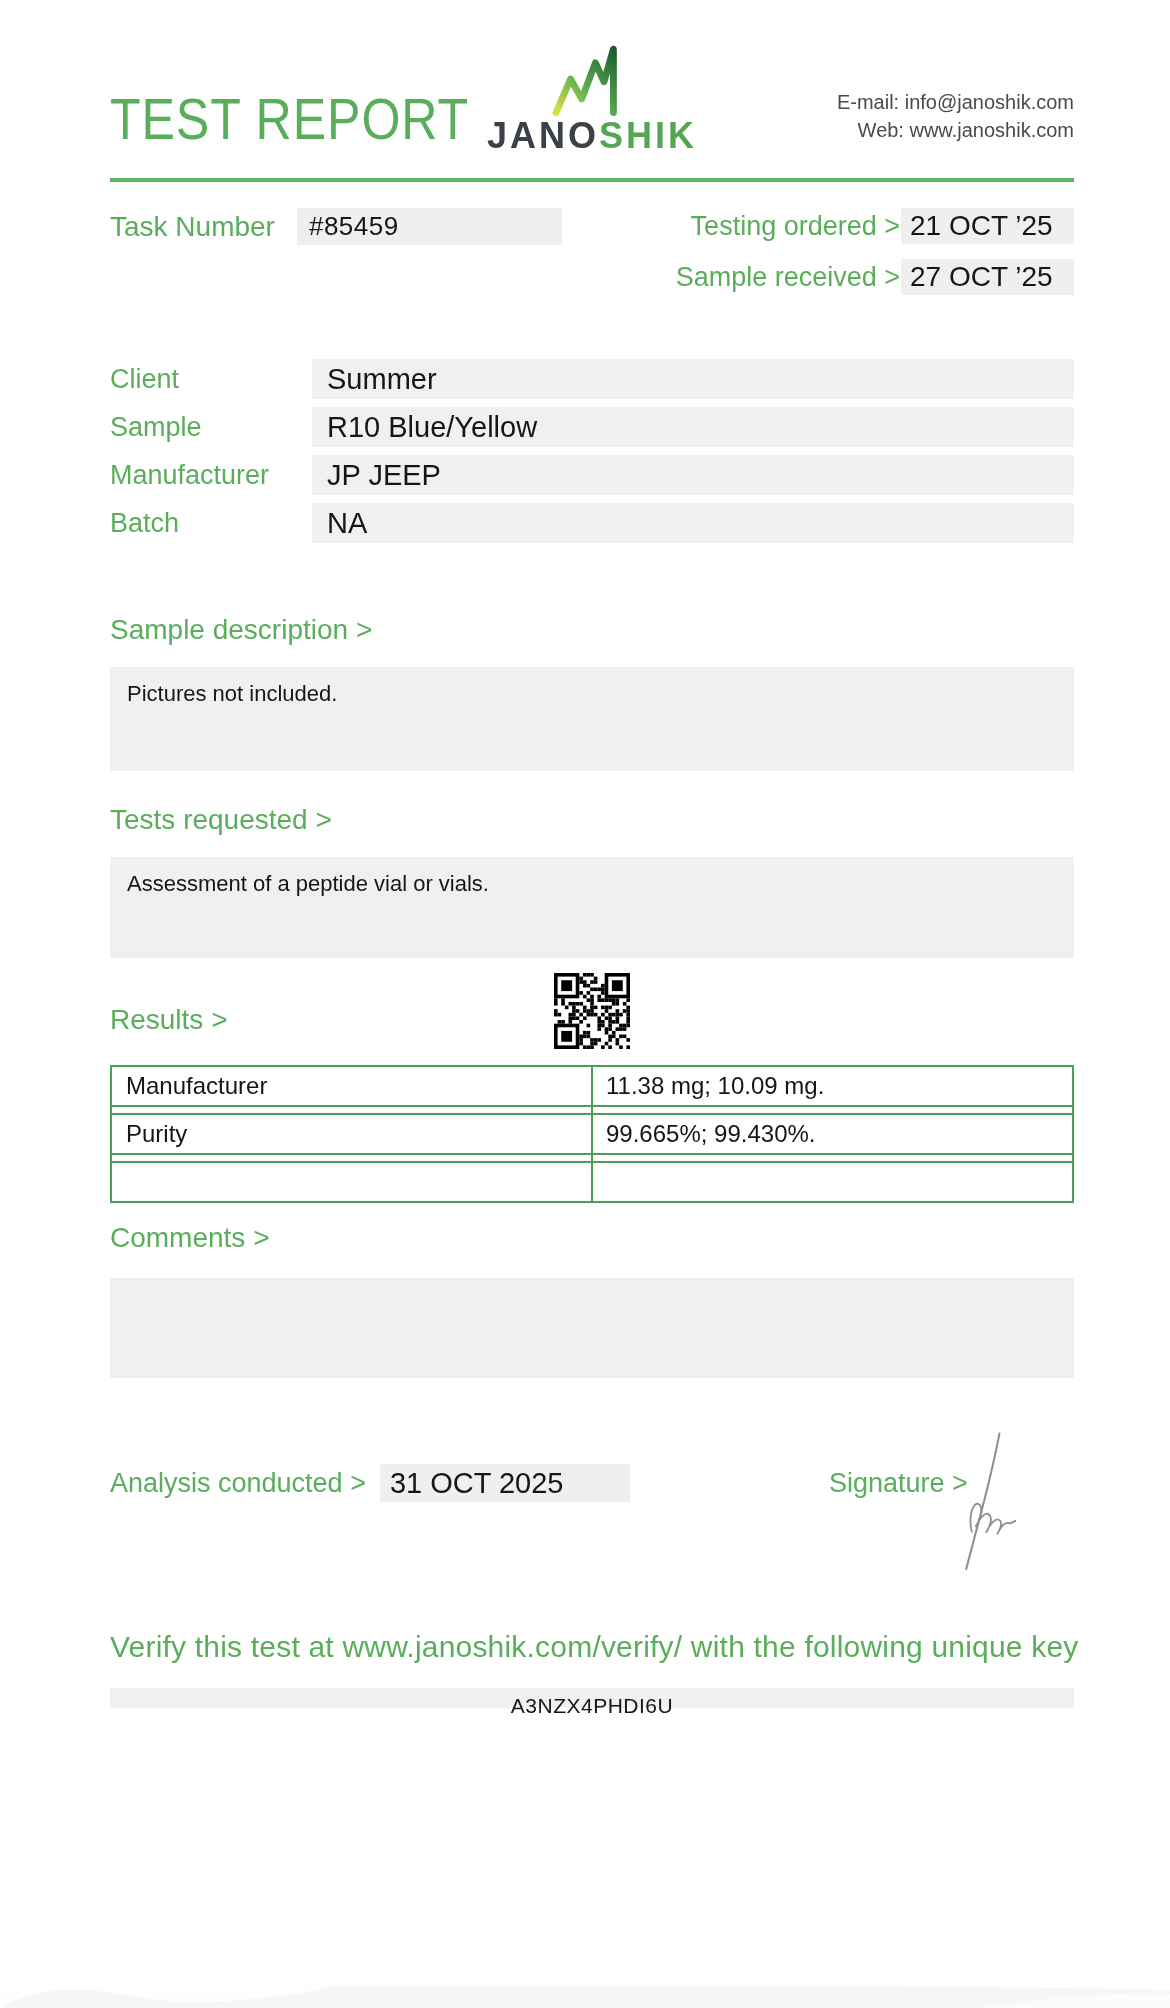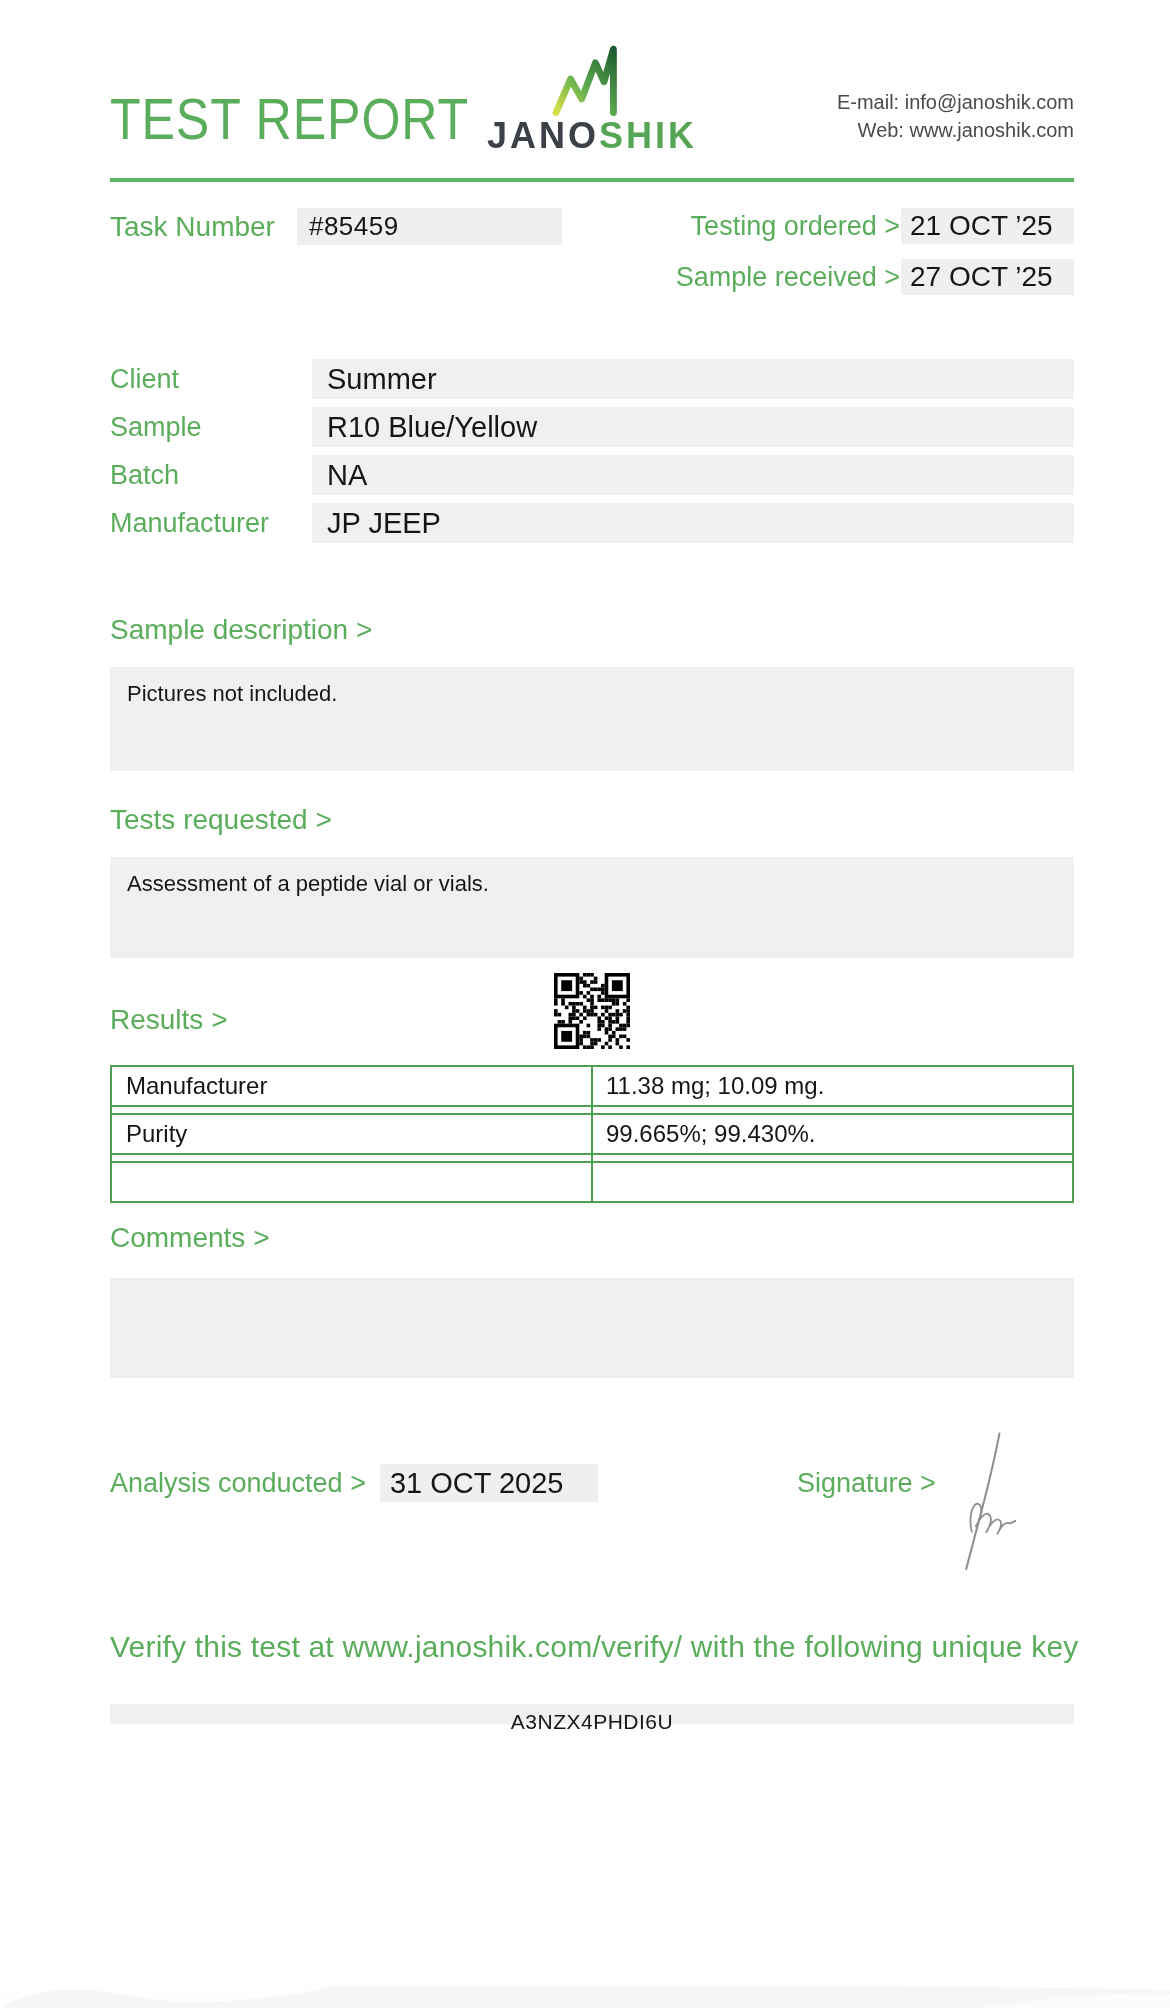--- a/index.html
+++ b/index.html
@@ -51,26 +51,26 @@
   .rrow { display:flex; height:42px; border-top:2px solid #4f9f52; border-bottom:2px solid #4f9f52; margin-bottom:6px; }
   .rrow:last-child { margin-bottom:0; }
   .rcell { width:50%; line-height:38px; padding-left:14px; font-size:24px; white-space:nowrap; overflow:hidden; }
   .vdiv { position:absolute; top:0; bottom:0; left:50%; width:2px; margin-left:-1px; background:#4f9f52; }
 
   .h-comments { margin-top:19px; }
   .box-comments { height:100px; margin-top:24px; }
 
   
   .conducted { position:relative; display:flex; align-items:center; margin-top:86px; height:38px; }
-  .analysis-box { margin-left:14px; width:218px; height:38px; line-height:38px; background:#efefef; font-size:29px; padding-left:10px; white-space:nowrap; }
+  .analysis-box { margin-left:14px; width:250px; height:38px; line-height:38px; background:#efefef; font-size:29px; padding-left:10px; white-space:nowrap; }
   .sig-label { margin-left:199px; }
   .sig-svg { position:absolute; right:58px; top:-62px; width:76px; height:200px; }
 
   .verify { margin-top:128px; font-size:30px; color:#5aad5b; white-space:nowrap; letter-spacing:.2px; }
-  .key-box { margin-top:40px; background:#f0f0f0; height:20px; line-height:36px; text-align:center; font-size:21px; letter-spacing:.5px; }
+  .key-box { margin-top:24px; background:#f0f0f0; height:20px; line-height:36px; text-align:center; font-size:21px; letter-spacing:.5px; }
 
   
   .footer-band { position:absolute; left:0; right:0; bottom:0; height:26px; }
 </style>
 </head>
 <body>
 
 <div class="page">
   <div class="content">
 
@@ -121,26 +121,26 @@
     <div class="details">
       <div class="detail-row">
         <span class="detail-label">Client</span>
         <span class="detail-value">Summer</span>
       </div>
       <div class="detail-row">
         <span class="detail-label">Sample</span>
         <span class="detail-value">R10 Blue/Yellow</span>
       </div>
       <div class="detail-row">
+        <span class="detail-label">Manufacturer</span>
+        <span class="detail-value">JP JEEP</span>
+      </div>
+      <div class="detail-row">
         <span class="detail-label">Batch</span>
         <span class="detail-value">NA</span>
-      </div>
-      <div class="detail-row">
-        <span class="detail-label">Manufacturer</span>
-        <span class="detail-value">JP JEEP</span>
       </div>
     </div>
 
     <div class="section-heading h-desc">Sample description &gt;</div>
     <div class="gray-box box-desc">Pictures not included.</div>
 
     <div class="section-heading h-tests">Tests requested &gt;</div>
     <div class="gray-box box-tests">Assessment of a peptide vial or vials.</div>
 
     <div class="results-wrap">

